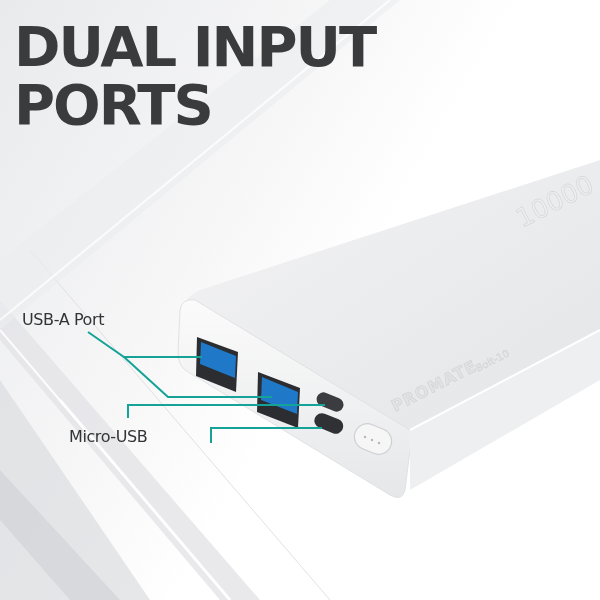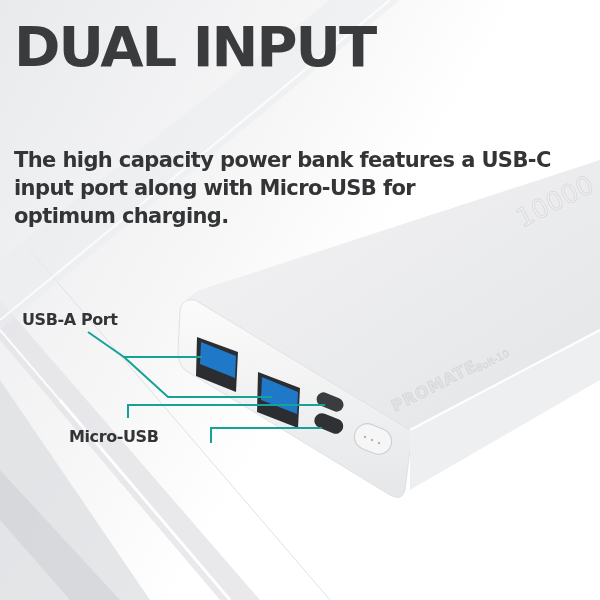--- a/index.html
+++ b/index.html
@@ -5,21 +5,21 @@
     html, body { margin: 0; padding: 0; }
     body { width: 600px; height: 600px; overflow: hidden; position: relative;
       background: linear-gradient(120deg, #e9eaec 0%, #f6f6f7 35%, #ffffff 55%, #ffffff 100%);
       font-family: "DejaVu Sans", sans-serif; }
     .stage { position: absolute; inset: 0; overflow: hidden; }
     .headline { position: absolute; left: 14px; top: 18px; margin: 0; color: #3a3b3d;
       font-family: "DejaVu Sans", sans-serif; font-weight: bold; font-size: 56px;
       line-height: 58px; letter-spacing: -2px; }
     .subtitle { position: absolute; left: 14px; top: 146px; width: 560px; margin: 0;
       color: #333436; font-weight: bold; font-size: 21px; line-height: 28px; letter-spacing: -0.6px; }
-    .label { position: absolute; color: #333436; font-weight: bold; font-size: 16px; letter-spacing: -0.4px; white-space: nowrap; }
+    .label { position: absolute; color: #333436; font-weight: normal; font-size: 16px; letter-spacing: -0.4px; white-space: nowrap; }
     svg.art { position: absolute; left: 0; top: 0; }
   </style>
 </head>
 <body>
 
 <div class="stage">
 
   <svg class="art" width="600" height="600">
     <defs>
       <linearGradient id="g1" x1="0" y1="0" x2="1" y2="1">
@@ -86,24 +86,20 @@
       <polyline points="124,357 168,397 272,397"></polyline>
 
       <polyline points="128,418 128,405 325,405"></polyline>
 
       <polyline points="211,443 211,428 322,428"></polyline>
     </g>
   </svg>
 
   <h1 class="headline">
     <span>DUAL INPUT</span><br>
+    <span>PORTS</span>
   </h1>
 
-  <p class="subtitle">
-    <span>The high capacity power bank features a USB-C</span><br>
-    <span>input port along with Micro-USB for</span><br>
-    <span>optimum charging.</span>
-  </p>
 
   <div class="label" style="left:22px; top:310px;">USB-A Port</div>
   <div class="label" style="left:69px; top:427px;">Micro-USB</div>
 
 </div>
 
 </body></html>

